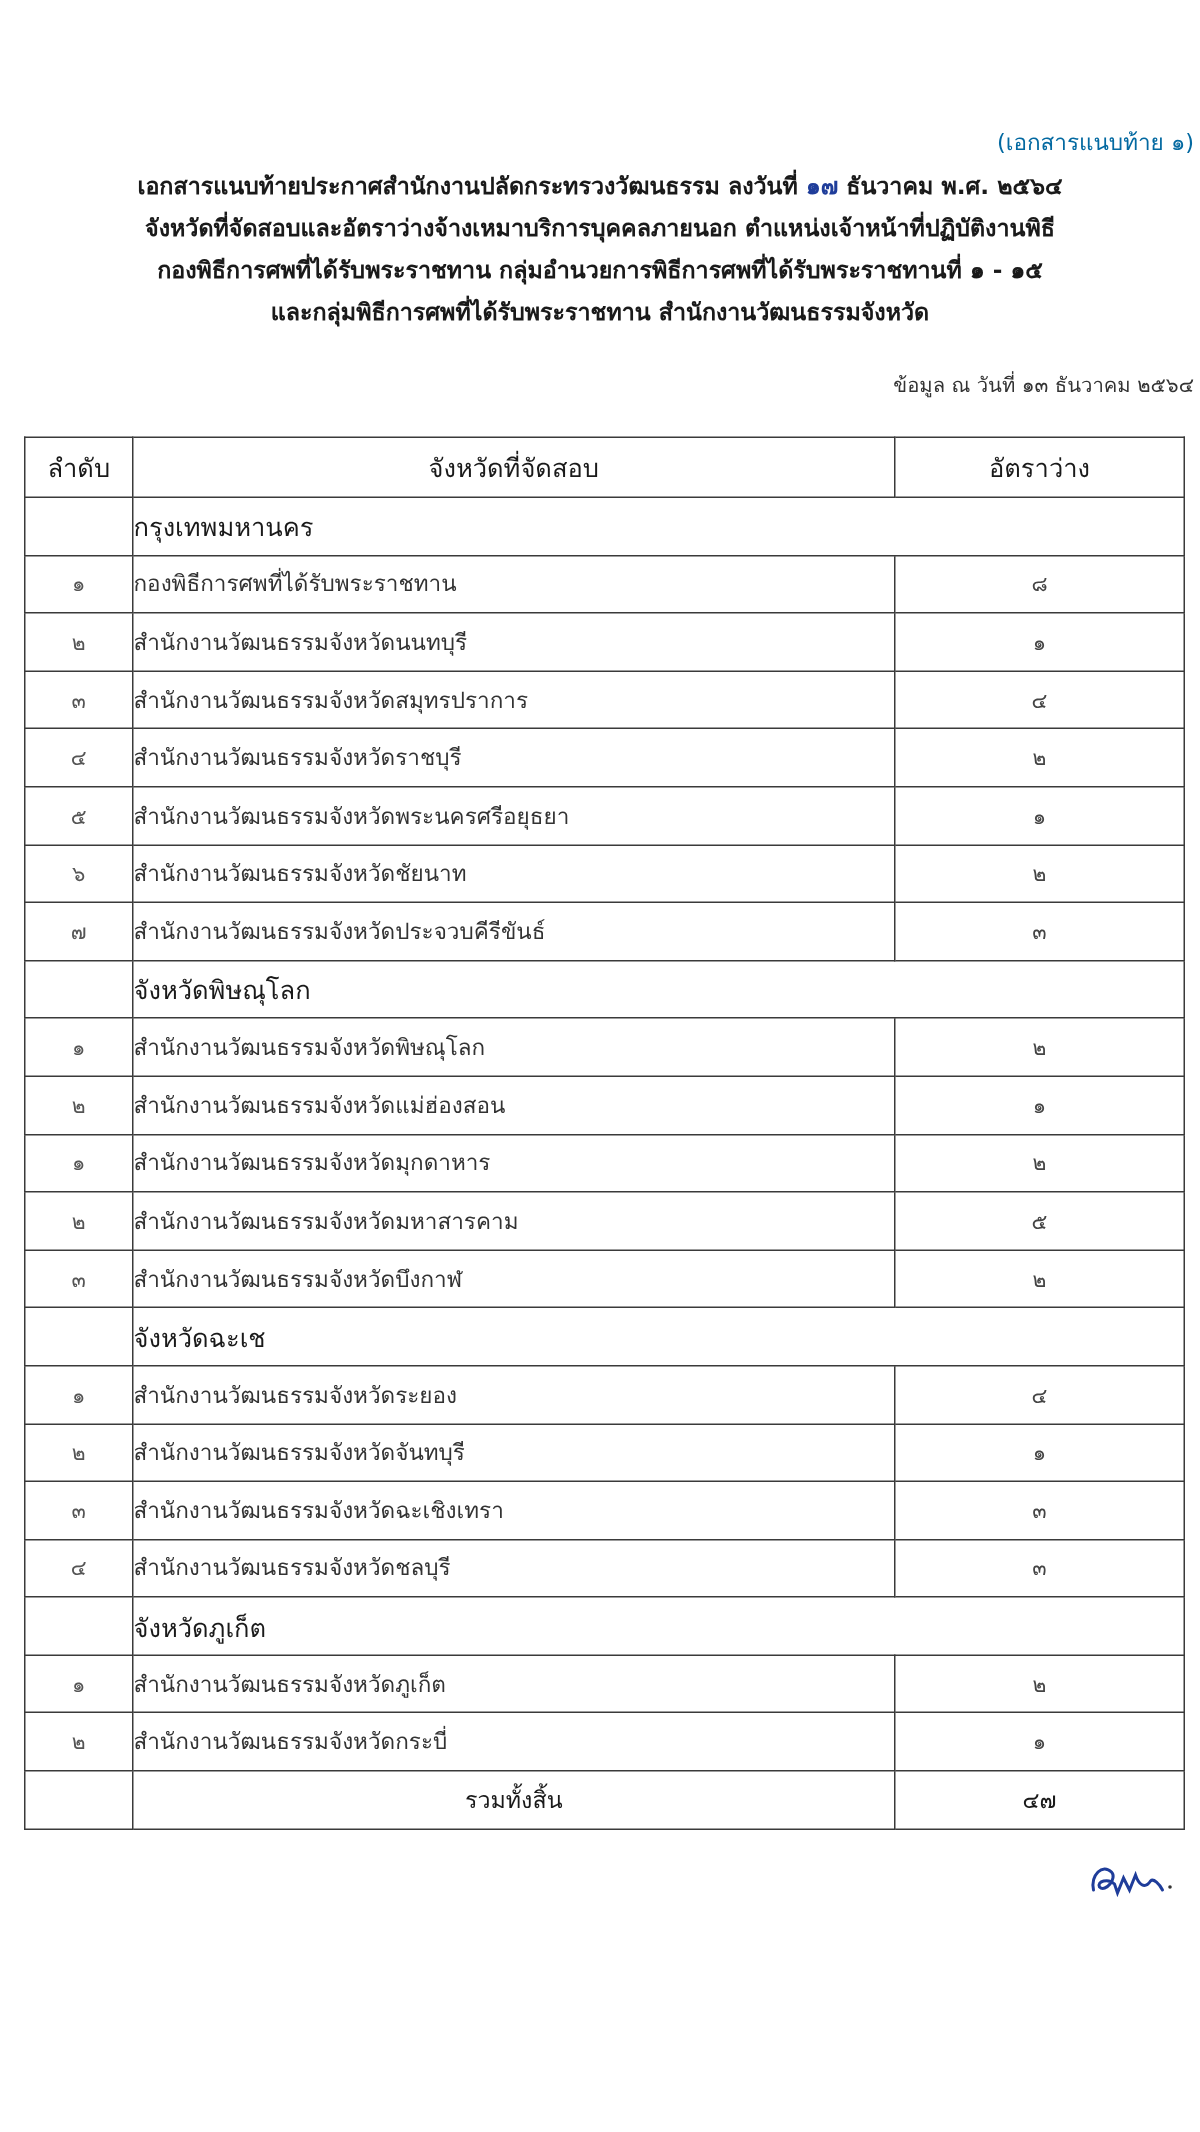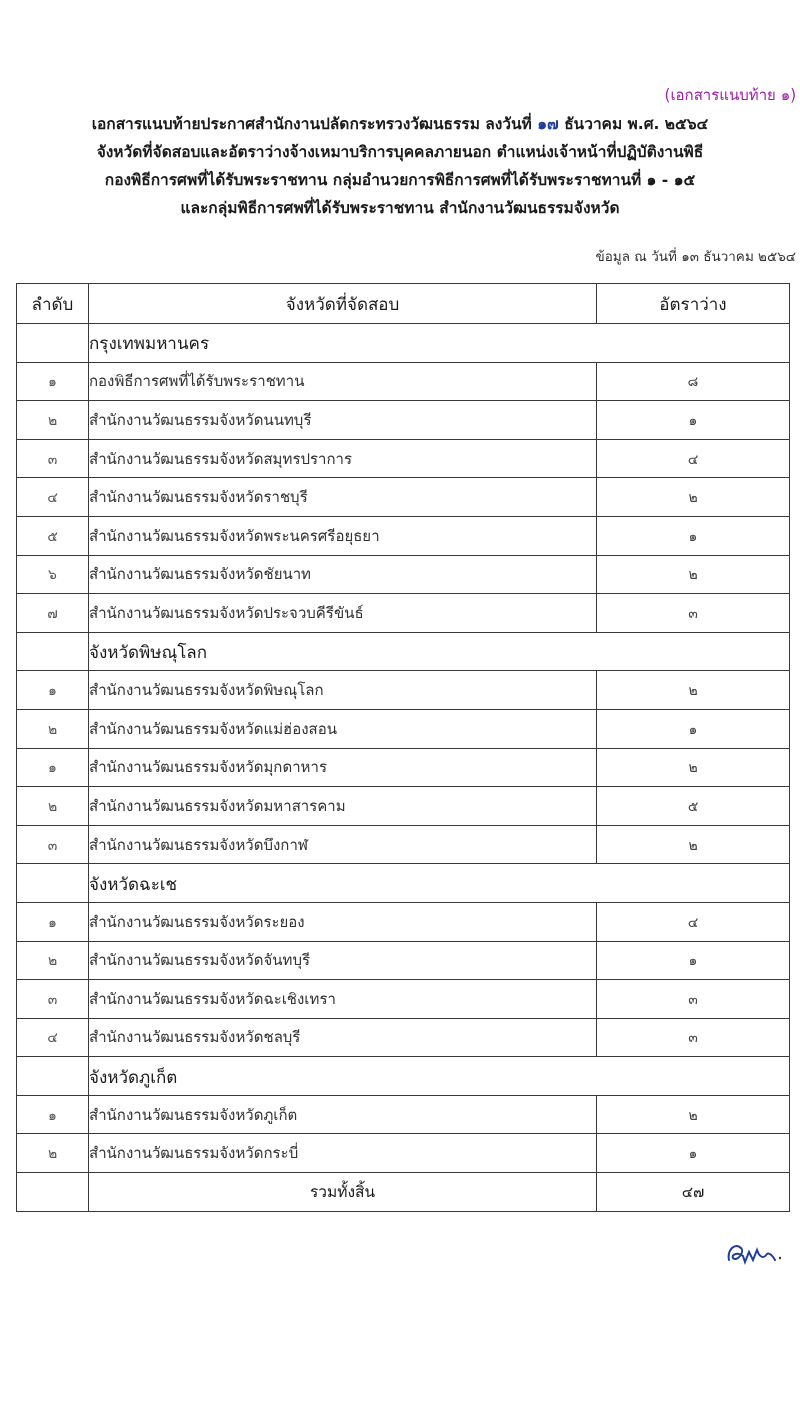--- a/index.html
+++ b/index.html
@@ -1,34 +1,34 @@
 <!DOCTYPE html>
 <html><head>
 <meta charset="utf-8">
 <style>
   html, body { margin: 0; padding: 0; }
   body {
     width: 800px; height: 1421px; background: #ffffff; position: relative; overflow: hidden;
     font-family: "DejaVu Sans", sans-serif; color: #1a1a1a;
   }
   .attach-label {
-    position: absolute; top: 83px; right: 4px; font-size: 15px; color: #a21caf;
+    position: absolute; top: 83px; right: 4px; font-size: 15px; color: #0369a1;
   }
   .title-block {
     position: absolute; top: 110px; left: 0; width: 800px; text-align: center;
   }
   .title-line {
     font-size: 15.5px; font-weight: bold; line-height: 28px; color: #1a1a1a; white-space: nowrap;
   }
   .hl { color: #1f3d9a; }
   .as-of {
     position: absolute; top: 245px; right: 4px; font-size: 13.5px; color: #333;
   }
   table.main {
-    position: absolute; top: 283px; left: 16px; width: 773px;
+    position: absolute; top: 291px; left: 16px; width: 773px;
     border-collapse: collapse; table-layout: fixed;
   }
   table.main td, table.main th {
     border: 1.2px solid #3a3a3a; padding: 0; height: 37.6px; font-weight: normal;
   }
   table.main th { height: 39px; font-size: 17px; color: #1a1a1a; }
   col.c1 { width: 72px; }
   col.c2 { width: 508px; }
   col.c3 { width: 193px; }
   td.no { text-align: center; font-size: 14px; color: #555; }

